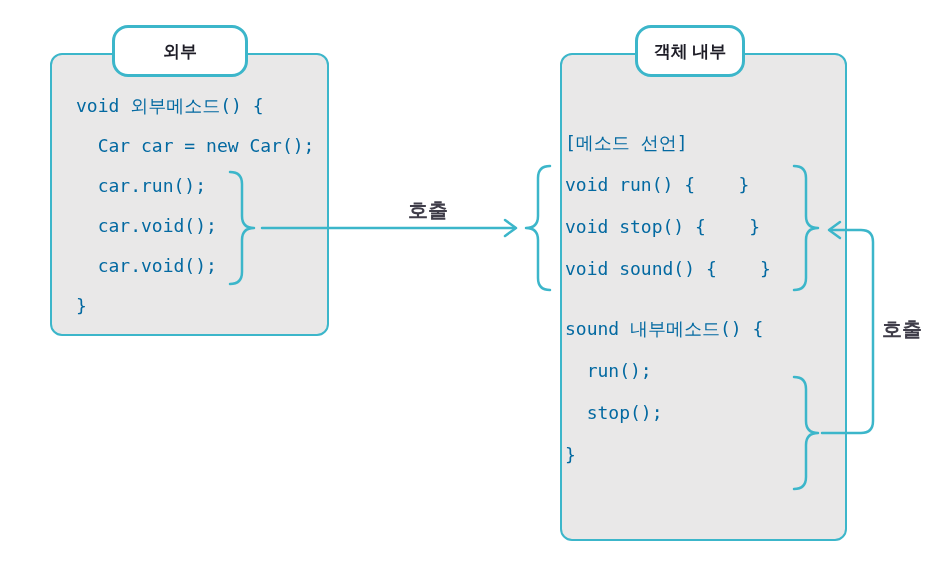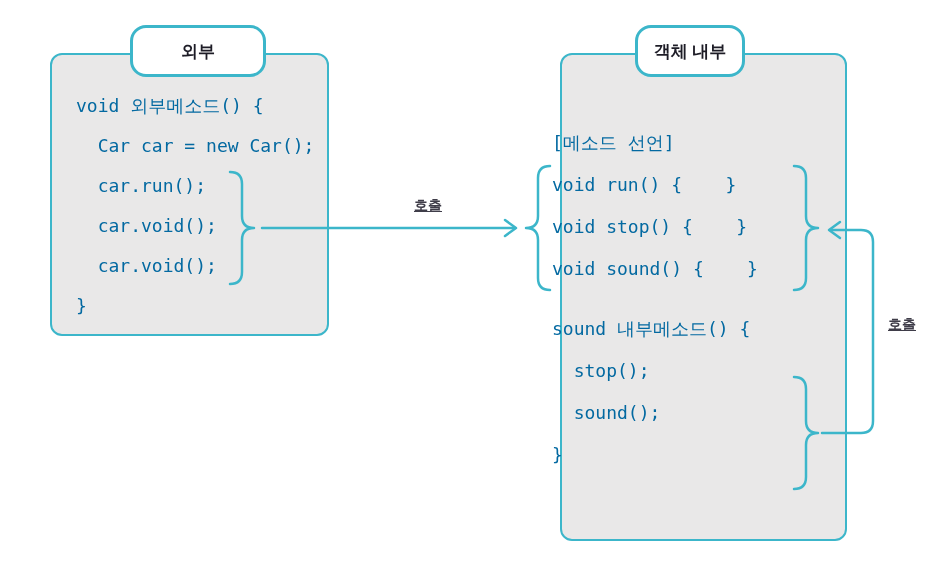--- a/index.html
+++ b/index.html
@@ -28,47 +28,46 @@
     border: 3px solid #3cb6ca;
     border-radius: 16px;
     display: flex;
     align-items: center;
     justify-content: center;
     font-size: 17px;
     font-weight: bold;
     color: #1d1c26;
     z-index: 3;
   }
-  .tab.left  { left: 130px; width: 136px; }
+  .tab.left  { left: 112px; width: 136px; }
   .tab.right { left: 635px; width: 110px; }
   .code {
     position: absolute;
     font-family: "DejaVu Sans Mono", "Liberation Mono", monospace;
     font-size: 18px;
     color: #0369a1;
     z-index: 2;
   }
   .code.left  { left: 76px;  top: 86px;  line-height: 40px; }
-  .code.right { left: 552px; top: 122px; line-height: 42px; }
+  .code.right { left: 565px; top: 122px; line-height: 42px; }
   .code-line { white-space: pre; min-height: 1em; }
   .overlay {
     position: absolute;
     left: 0; top: 0;
     width: 940px; height: 568px;
     z-index: 4;
     pointer-events: none;
   }
   .overlay path { stroke: #3cb6ca; stroke-width: 2.5; fill: none; stroke-linecap: round; stroke-linejoin: round; }
   .call-label {
     position: absolute;
-    font-size: 14px;
+    font-size: 20px;
     font-weight: 600;
     color: #3f3d49;
     z-index: 5;
-    text-decoration: underline;
   }
   .call-label.left  { left: 405px; top: 197px; width: 46px; text-align: center; }
   .call-label.right { left: 881px; top: 316px; width: 42px; text-align: center; }
 </style>
 </head>
 <body>
 
 <div class="canvas">
 
   <div class="box left"></div>
@@ -88,22 +87,22 @@
   <div class="tab right">
     <span>객체 내부</span>
   </div>
   <div class="code right">
       <div class="code-line">[메소드 선언]</div>
       <div class="code-line">void run() {    }</div>
       <div class="code-line">void stop() {    }</div>
       <div class="code-line">void sound() {    }</div>
       <div class="code-line"></div>
       <div class="code-line">sound 내부메소드() {</div>
+      <div class="code-line">  run();</div>
       <div class="code-line">  stop();</div>
-      <div class="code-line">  sound();</div>
       <div class="code-line">}</div>
     </div>
 
   <svg class="overlay" viewBox="0 0 940 568" xmlns="http://www.w3.org/2000/svg">
 
     <path d="M230,172 Q242,172 242,184 L242,216 Q242,228 254,228 Q242,228 242,240 L242,272 Q242,284 230,284"></path>
 
     <path d="M262,228 L514,228"></path>
     <path d="M505,220 L516,228 L505,236"></path>
 

